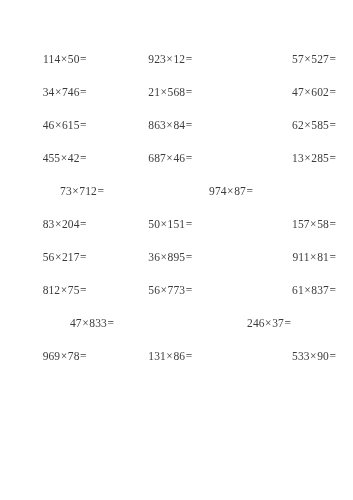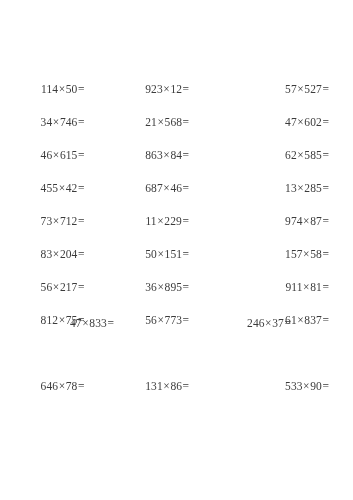--- a/index.html
+++ b/index.html
@@ -42,33 +42,32 @@
     color: #3b3b3b;
     letter-spacing: 0.1px;
     white-space: nowrap;
     line-height: 14px;
   }
 
   .col-1 {
     width: 104px;
     text-align: right;
     padding-right: 0px;
-    margin-top: 30px;
   }
 
   .col-2 {
     width: 100px;
     text-align: center;
     padding-left: 42px;
   }
 
   .col-3 {
     width: 149px;
     text-align: right;
-    padding-right: 24px;
+    padding-right: 17px;
   }
 
   .times-sign {
     padding: 0 0.5px;
   }
 
   .equals-sign {
     padding-left: 0.5px;
   }
 </style>
@@ -124,23 +123,20 @@
       </div>
       <div class="problem-cell col-3">
         <span>13</span><span class="times-sign">×</span><span>285</span><span class="equals-sign">=</span>
       </div>
     </div>
 
     <div class="problem-row">
       <div class="problem-cell col-1">
         <span>73</span><span class="times-sign">×</span><span>712</span><span class="equals-sign">=</span>
       </div>
-      <div class="problem-cell col-2">
-        <span>11</span><span class="times-sign">×</span><span>229</span><span class="equals-sign">=</span>
-      </div>
       <div class="problem-cell col-3">
         <span>974</span><span class="times-sign">×</span><span>87</span><span class="equals-sign">=</span>
       </div>
     </div>
 
     <div class="problem-row">
       <div class="problem-cell col-1">
         <span>83</span><span class="times-sign">×</span><span>204</span><span class="equals-sign">=</span>
       </div>
       <div class="problem-cell col-2">
@@ -180,21 +176,21 @@
       <div class="problem-cell col-2">
         <span>47</span><span class="times-sign">×</span><span>833</span><span class="equals-sign">=</span>
       </div>
       <div class="problem-cell col-3">
         <span>246</span><span class="times-sign">×</span><span>37</span><span class="equals-sign">=</span>
       </div>
     </div>
 
     <div class="problem-row">
       <div class="problem-cell col-1">
-        <span>646</span><span class="times-sign">×</span><span>78</span><span class="equals-sign">=</span>
+        <span>969</span><span class="times-sign">×</span><span>78</span><span class="equals-sign">=</span>
       </div>
       <div class="problem-cell col-2">
         <span>131</span><span class="times-sign">×</span><span>86</span><span class="equals-sign">=</span>
       </div>
       <div class="problem-cell col-3">
         <span>533</span><span class="times-sign">×</span><span>90</span><span class="equals-sign">=</span>
       </div>
     </div>
 
   </div>

